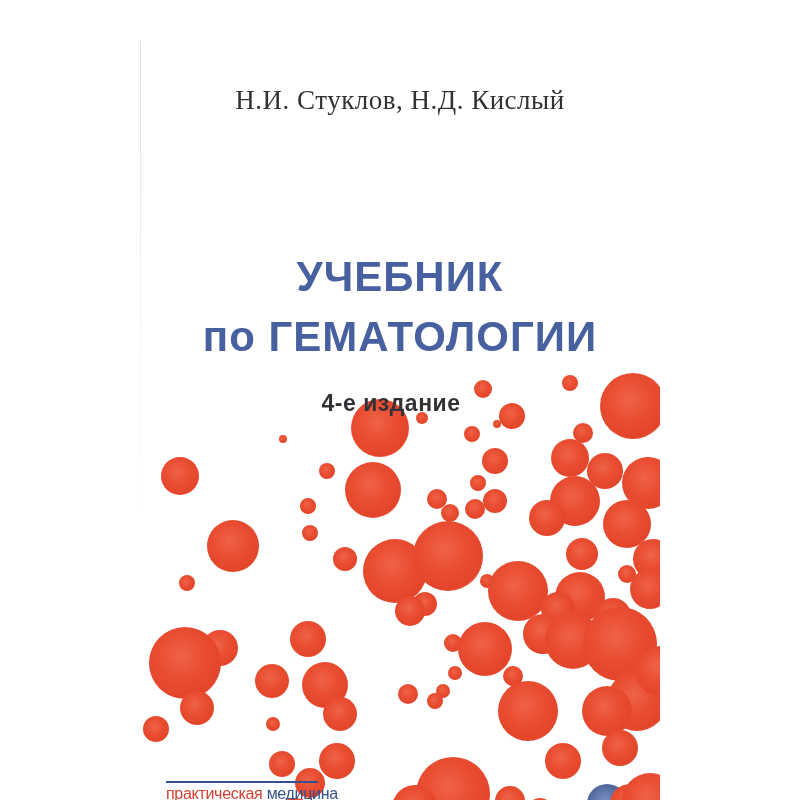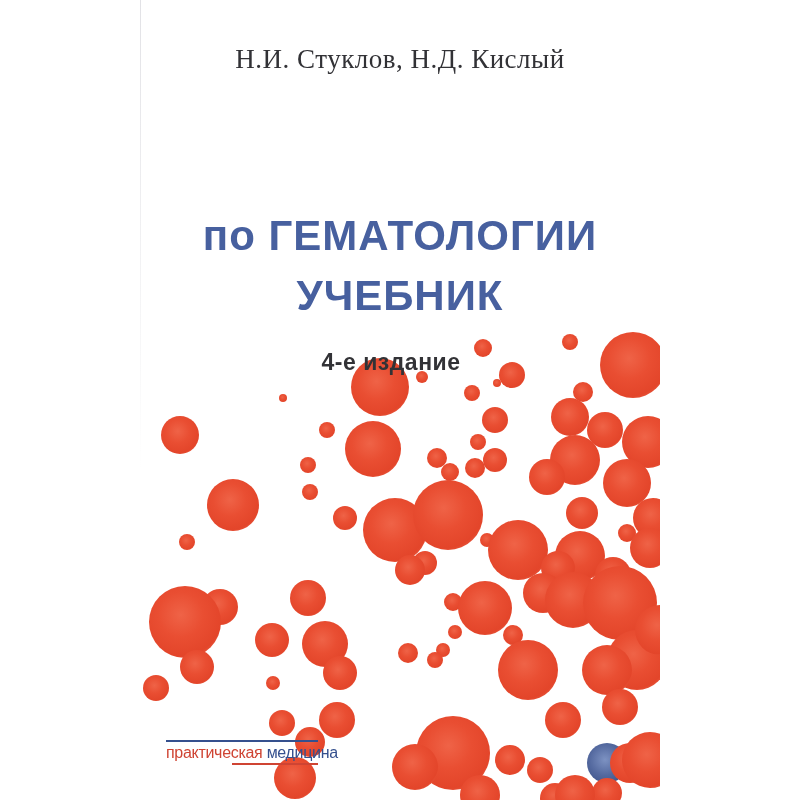--- a/index.html
+++ b/index.html
@@ -1,21 +1,21 @@
 <!DOCTYPE html>
 <html style="--title-blue: #47609f; --text-dark: #323236; --logo-red: #cf4433; --logo-blue: #35508e; --sphere-red: #e64b2f; --sphere-rim: #f5a391; --sphere-blue: #4f67a3; --background: #ffffff;"><head>
 <meta charset="utf-8">
 <style>
   html,body { margin:0; padding:0; }
   body {
     width:800px; height:800px; background:#ffffff;
     font-family:"Liberation Sans", sans-serif;
     position:relative; overflow:hidden;
   }
-  .stage { position:absolute; inset:0; background:#ffffff; }
+  .stage { position:absolute; inset:0; background:#ffffff;margin-top:41px; }
 
   
   .cover {
     position:absolute; left:140px; top:0; width:520px; height:800px;
     background:#ffffff; overflow:hidden;
   }
   .edge-left {
     position:absolute; left:0; top:0; width:1px; height:470px;
     background:linear-gradient(to bottom, #e2e2e6, rgba(255,255,255,0));
   }
@@ -158,22 +158,22 @@
         <div class="s" style="left: 452px; top: 778px; height: 30px; width: 30px;"></div>
         <div class="s" style="left: 134px; top: 757px; height: 42px; width: 42px;"></div>
         <div class="s" style="left: 320px; top: 775px; height: 40px; width: 40px;"></div>
         <div class="s" style="left: 400px; top: 783px; height: 30px; width: 30px;"></div>
         <div class="s" style="left: 415px; top: 775px; height: 40px; width: 40px;"></div>
       </div>
 
     <div class="authors">Н.И. Стуклов, Н.Д. Кислый</div>
 
     <div class="title">
+      <div>УЧЕБНИК</div>
       <div>по ГЕМАТОЛОГИИ</div>
-      <div>УЧЕБНИК</div>
     </div>
 
     <div class="edition">4-е издание</div>
 
     <div class="logo">
       <div class="logo-overline"></div>
       <div class="logo-text"><span class="logo-word-red">практическая</span><span> </span><span class="logo-word-blue">медицина</span></div>
       <div class="logo-underline"></div>
     </div>
   </div>

